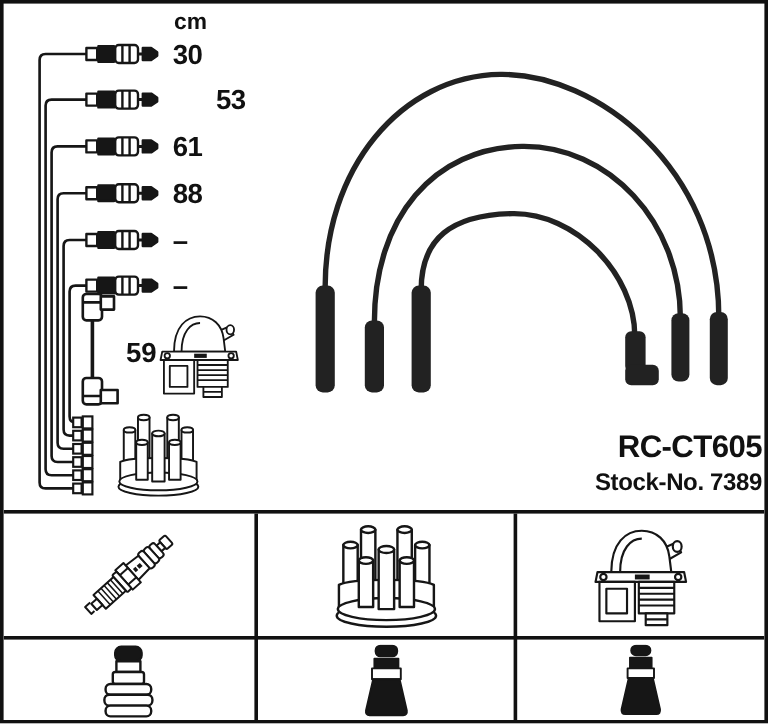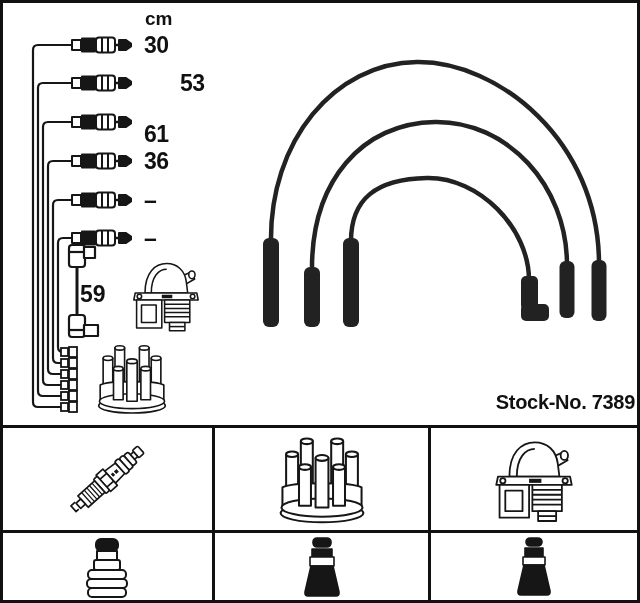--- a/index.html
+++ b/index.html
@@ -11,23 +11,23 @@
     border:3px solid #111;
     font-family:"Liberation Sans", sans-serif;
     color:#111;
     overflow:hidden;
   }
   .main-area{position:absolute;left:15px;top:0;width:634px;height:422px;text-align:center;}
   .main-svg{position:absolute;left:0;top:0;}
   .txt{position:absolute;font-weight:bold;white-space:nowrap;line-height:1;}
   .unit-label{left:127px;top:6px;font-size:19px;}
   .len{left:126px;font-size:23px;letter-spacing:-0.5px;}
-  .len-0{top:31px;} .len-1{top:69px;margin-left:36px;} .len-2{top:108px;margin-top:12px;}
+  .len-0{top:31px;} .len-1{top:69px;margin-left:36px;} .len-2{top:108px;}
   .len-3{top:147px;} .len-4{top:186px;} .len-5{top:224px;}
-  .coil-len{left:62px;top:280px;font-size:23px;}
+  .coil-len{left:62px;top:280px;font-size:23px;padding-left:25px;}
   .part-number{right:17px;top:356px;font-size:26px;letter-spacing:-0.5px;}
   .stock-line{right:17px;top:389px;font-size:20px;letter-spacing:-0.3px;margin-left:11px;}
   .grid{
     position:absolute;left:0;top:422px;width:634px;height:175px;
     border-top:3px solid #111;
   }
   .vline{position:absolute;top:0;width:3px;height:175px;background:#111;}
   .vline.v1{left:209px;} .vline.v2{left:425px;}
   .hline{position:absolute;left:0;top:102px;width:634px;height:3px;background:#111;}
   .cell{position:absolute;display:flex;align-items:center;justify-content:center;}
@@ -187,24 +187,25 @@
           <rect x="506" y="276" width="17" height="34" rx="5"></rect>
           <rect x="506" y="304" width="28" height="17" rx="5"></rect>
         </g>
       </g>
     </svg>
 
     <div class="txt unit-label">cm</div>
     <div class="txt len len-0">30</div>
     <div class="txt len len-1">53</div>
     <div class="txt len len-2">61</div>
-    <div class="txt len len-3">36</div>
+    <div class="txt len len-3">88</div>
     <div class="txt len len-4">–</div>
     <div class="txt len len-5">–</div>
     <div class="txt coil-len">59</div>
+    <div class="txt part-number">RC-CT605</div>
     <div class="txt stock-line">Stock-No. 7389</div>
   </div>
 
   <div class="grid">
     <div class="vline v1"></div>
     <div class="vline v2"></div>
     <div class="hline"></div>
 
     <div class="cell c-r1 c-c1">
       <svg width="150" height="96" viewBox="0 0 150 96">

